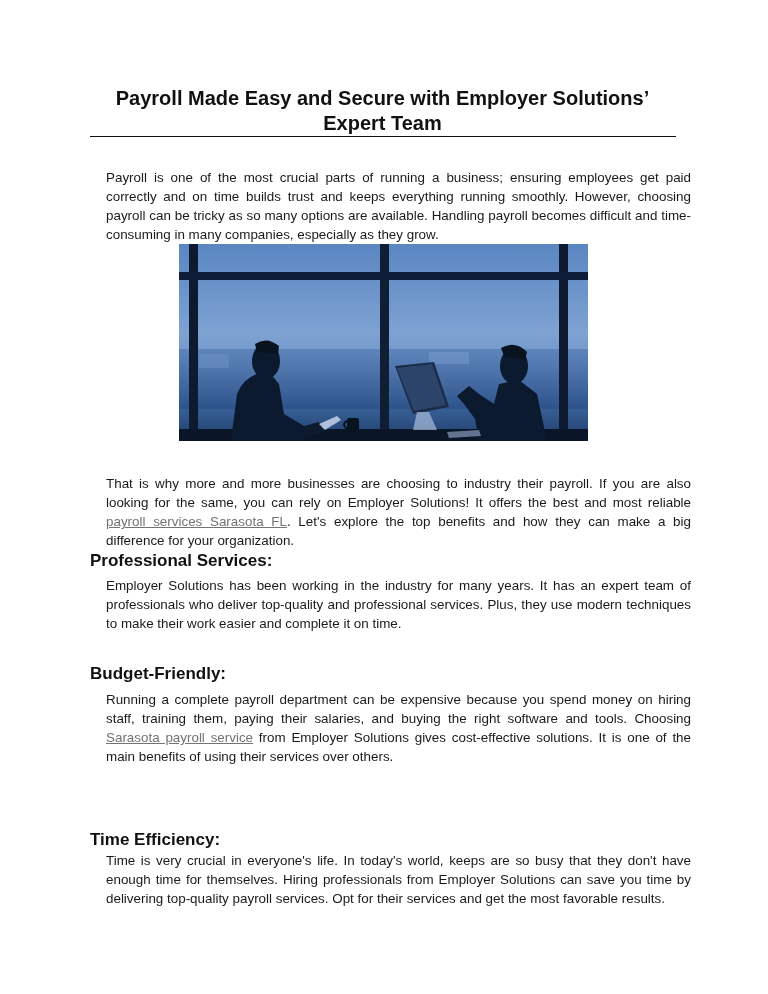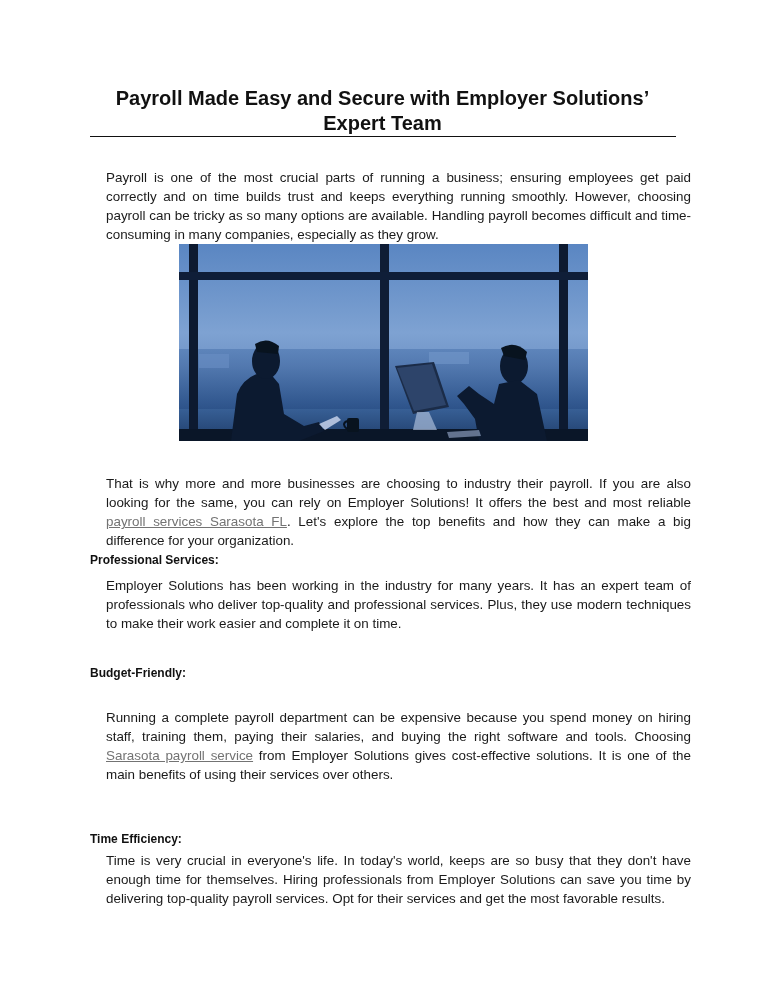--- a/index.html
+++ b/index.html
@@ -48,36 +48,36 @@
       margin: 16px;
       font-size: 13.4px;
       line-height: 19px;
       text-align: justify;
       color: #1a1a1a;
     }
     .heading {
       position: absolute;
       left: 0;
       margin: 0;
-      font-size: 12px;
+      font-size: 17px;
       line-height: 19px;
       font-weight: bold;
       color: #111;
     }
     .link {
       color: #737373;
       text-decoration: underline;
       cursor: pointer;
     }
     .p1 { top: 152px; }
     .p2 { top: 458px; }
     .h1 { top: 551px; }
     .p3 { top: 560px; }
     .h2 { top: 664px; }
-    .p4 { top: 692px; }
+    .p4 { top: 674px; }
     .h3 { top: 830px; }
     .p5 { top: 835px; }
 
     .photo {
       position: absolute;
       left: 89px;
       top: 244px;
       width: 409px;
       height: 197px;
       overflow: hidden;

